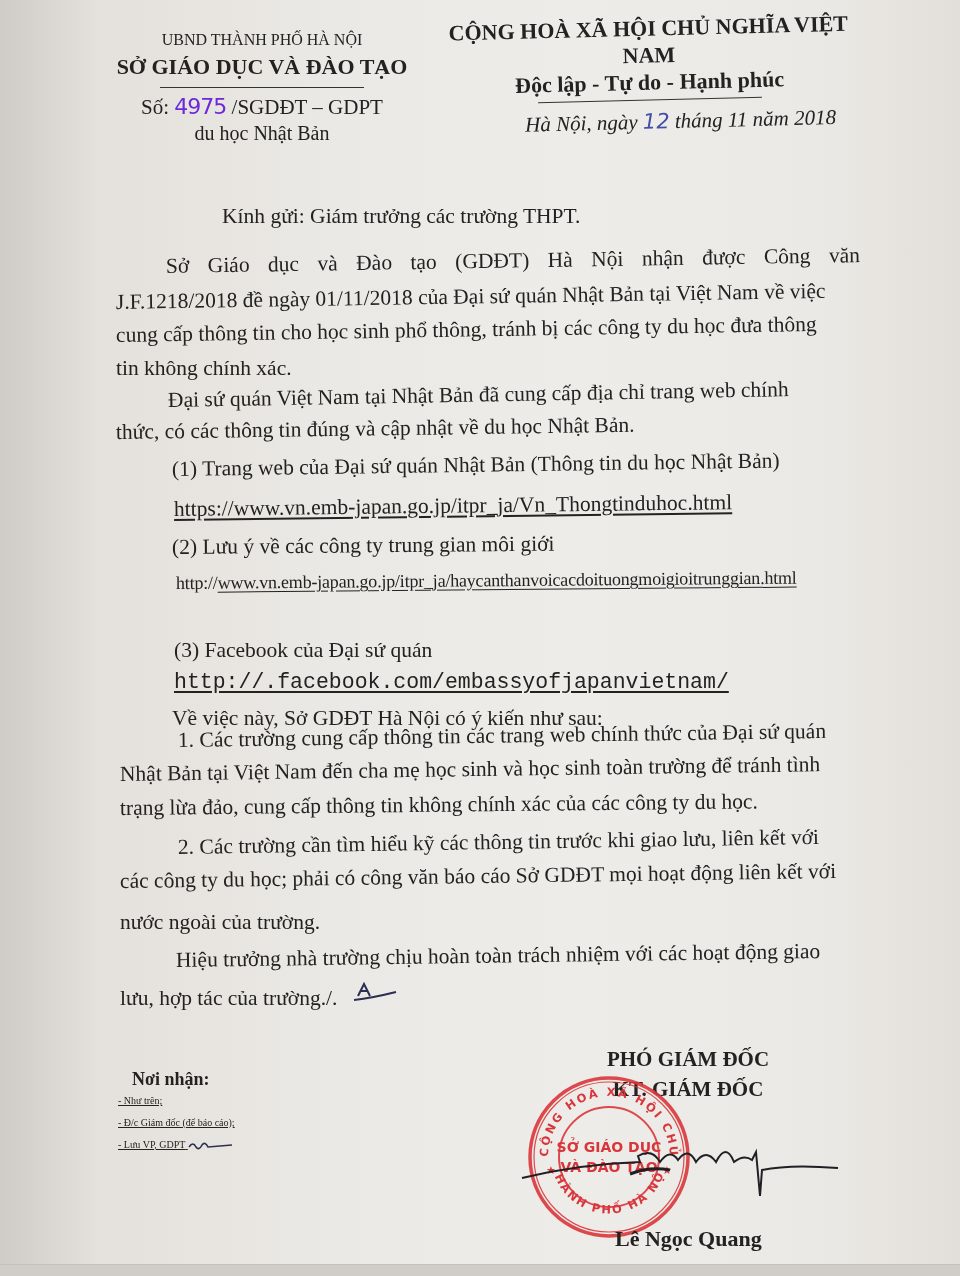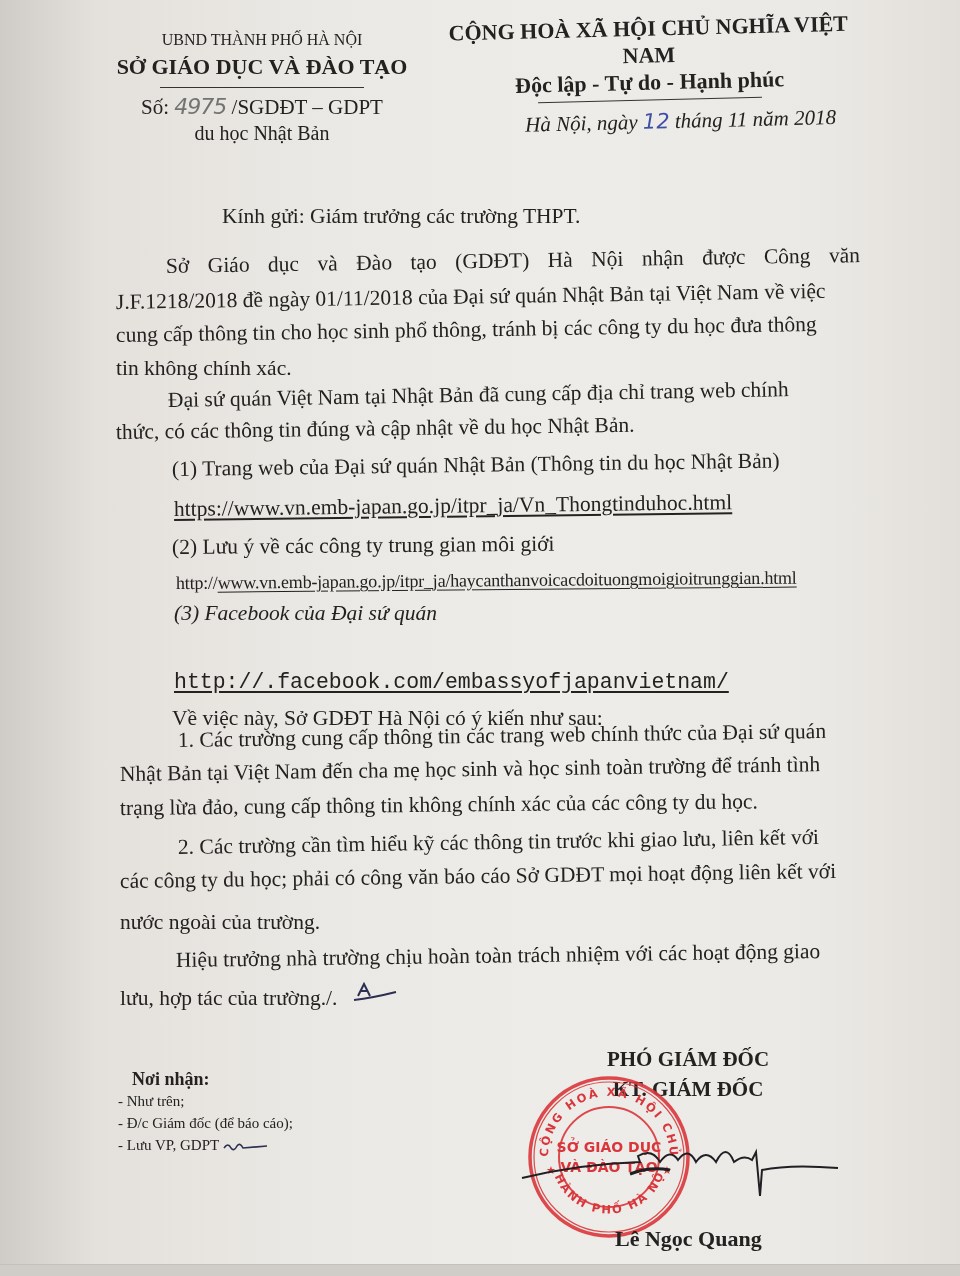--- a/index.html
+++ b/index.html
@@ -10,38 +10,38 @@
       color: #232220;
       position: relative;
     }
     .bottom-strip { position: absolute; left: 0; right: 0; top: 1264px; height: 12px; background: #d0cdc8; border-top: 1px solid #c4c0bb; }
     .abs { position: absolute; white-space: nowrap; }
     .hdr-left { position: absolute; left: 112px; top: 26px; width: 300px; text-align: center; }
     .hdr-left .l1 { font-size: 16px; line-height: 27px; }
     .hdr-left .l2 { font-size: 22px; line-height: 27px; font-weight: bold; }
     .hdr-left .rule { width: 204px; height: 1px; background: #333; margin: 7px auto 6px; }
     .hdr-left .so { font-size: 21px; line-height: 26px; }
-    .hdr-left .so .hand { font-family: "DejaVu Sans", sans-serif; font-style: italic; color: #737373; font-size: 22px; letter-spacing: -1px; }
+    .hdr-left .so .hand { font-family: "DejaVu Sans", sans-serif; color: #6d28d9; font-size: 22px; letter-spacing: -1px; }
     .hdr-left .vv { font-size: 20px; line-height: 26px; }
     .hdr-right { position: absolute; left: 428px; top: 20px; width: 440px; text-align: center; transform: rotate(-1.4deg); transform-origin: left top; }
     .hdr-right .r1 { font-size: 22px; font-weight: bold; line-height: 27px; }
     .hdr-right .r2 { font-size: 22px; font-weight: bold; line-height: 27px; }
     .hdr-right .rule { width: 224px; height: 1px; background: #333; margin: 4px auto 8px; }
     .hdr-right .date { font-style: italic; font-size: 21px; line-height: 26px; padding-left: 60px; }
     .hdr-right .date .hand { font-family: "DejaVu Sans", sans-serif; color: #3f4fa5; font-style: italic; }
     .line { position: absolute; white-space: nowrap; font-size: 21.5px; }
     .url { text-decoration: underline; text-underline-offset: 3px; color: #232220; }
     .rot { transform-origin: left center; }
     .stamp {
       position: absolute; left: 526px; top: 1074px; width: 166px; height: 166px;
     }
     .sig { position: absolute; left: 520px; top: 1118px; width: 320px; height: 80px; }
     .recv { position: absolute; left: 118px; top: 1068px; }
     .recv .t { font-weight: bold; font-size: 18px; line-height: 22px; margin-left: 14px; }
-    .recv .i { font-size: 15px; line-height: 22px; }
+    .recv .i { font-size: 10px; line-height: 22px; text-decoration: underline; }
     .signer { position: absolute; left: 588px; top: 1044px; width: 200px; text-align: center; font-weight: bold; font-size: 21px; line-height: 30px; }
     .name { position: absolute; left: 615px; top: 1226px; font-weight: bold; font-size: 22px; }
   </style>
 </head>
 <body>
 
 <div class="hdr-left">
   <div class="l1">UBND THÀNH PHỐ HÀ NỘI</div>
   <div class="l2">SỞ GIÁO DỤC VÀ ĐÀO TẠO</div>
   <div class="rule"></div>
@@ -76,21 +76,21 @@
 
 <div>
   <div class="line rot" style="left:172px; top:457px; transform:rotate(-0.8deg);">(1) Trang web của Đại sứ quán Nhật Bản (Thông tin du học Nhật Bản)</div>
   <div class="line rot url" style="left:174px; top:497px; transform:rotate(-0.7deg);">https://www.vn.emb-japan.go.jp/itpr_ja/Vn_Thongtinduhoc.html</div>
 
   <div class="line rot" style="left:172px; top:535px; transform:rotate(-0.5deg);">(2) Lưu ý về các công ty trung gian môi giới</div>
   <div class="line rot" style="left:176px; top:573px; font-size:18px; transform:rotate(-0.5deg); letter-spacing:-0.2px;">
     <span>http://</span><span class="url">www.vn.emb-japan.go.jp/itpr_ja/haycanthanvoicacdoituongmoigioitrunggian.html</span>
   </div>
 
-  <div class="line" style="left:174px; top:601px;font-style:italic;">(3) Facebook của Đại sứ quán</div>
+  <div class="line" style="left:174px; top:638px;">(3) Facebook của Đại sứ quán</div>
   <div class="line url" style="left:174px; top:670px;font-family:Liberation Mono, monospace;">http://.facebook.com/embassyofjapanvietnam/</div>
 </div>
 
 <div class="line" style="left:172px; top:706px;">Về việc này, Sở GDĐT Hà Nội có ý kiến như sau:</div>
 
 <div>
   <div class="line rot" style="left:178px; top:728px; transform:rotate(-0.8deg);">1. Các trường cung cấp thông tin các trang web chính thức của Đại sứ quán</div>
   <div class="line rot" style="left:120px; top:762px; transform:rotate(-0.8deg);">Nhật Bản tại Việt Nam đến cha mẹ học sinh và học sinh toàn trường để tránh tình</div>
   <div class="line rot" style="left:120px; top:796px; transform:rotate(-0.6deg);">trạng lừa đảo, cung cấp thông tin không chính xác của các công ty du học.</div>
 </div>

